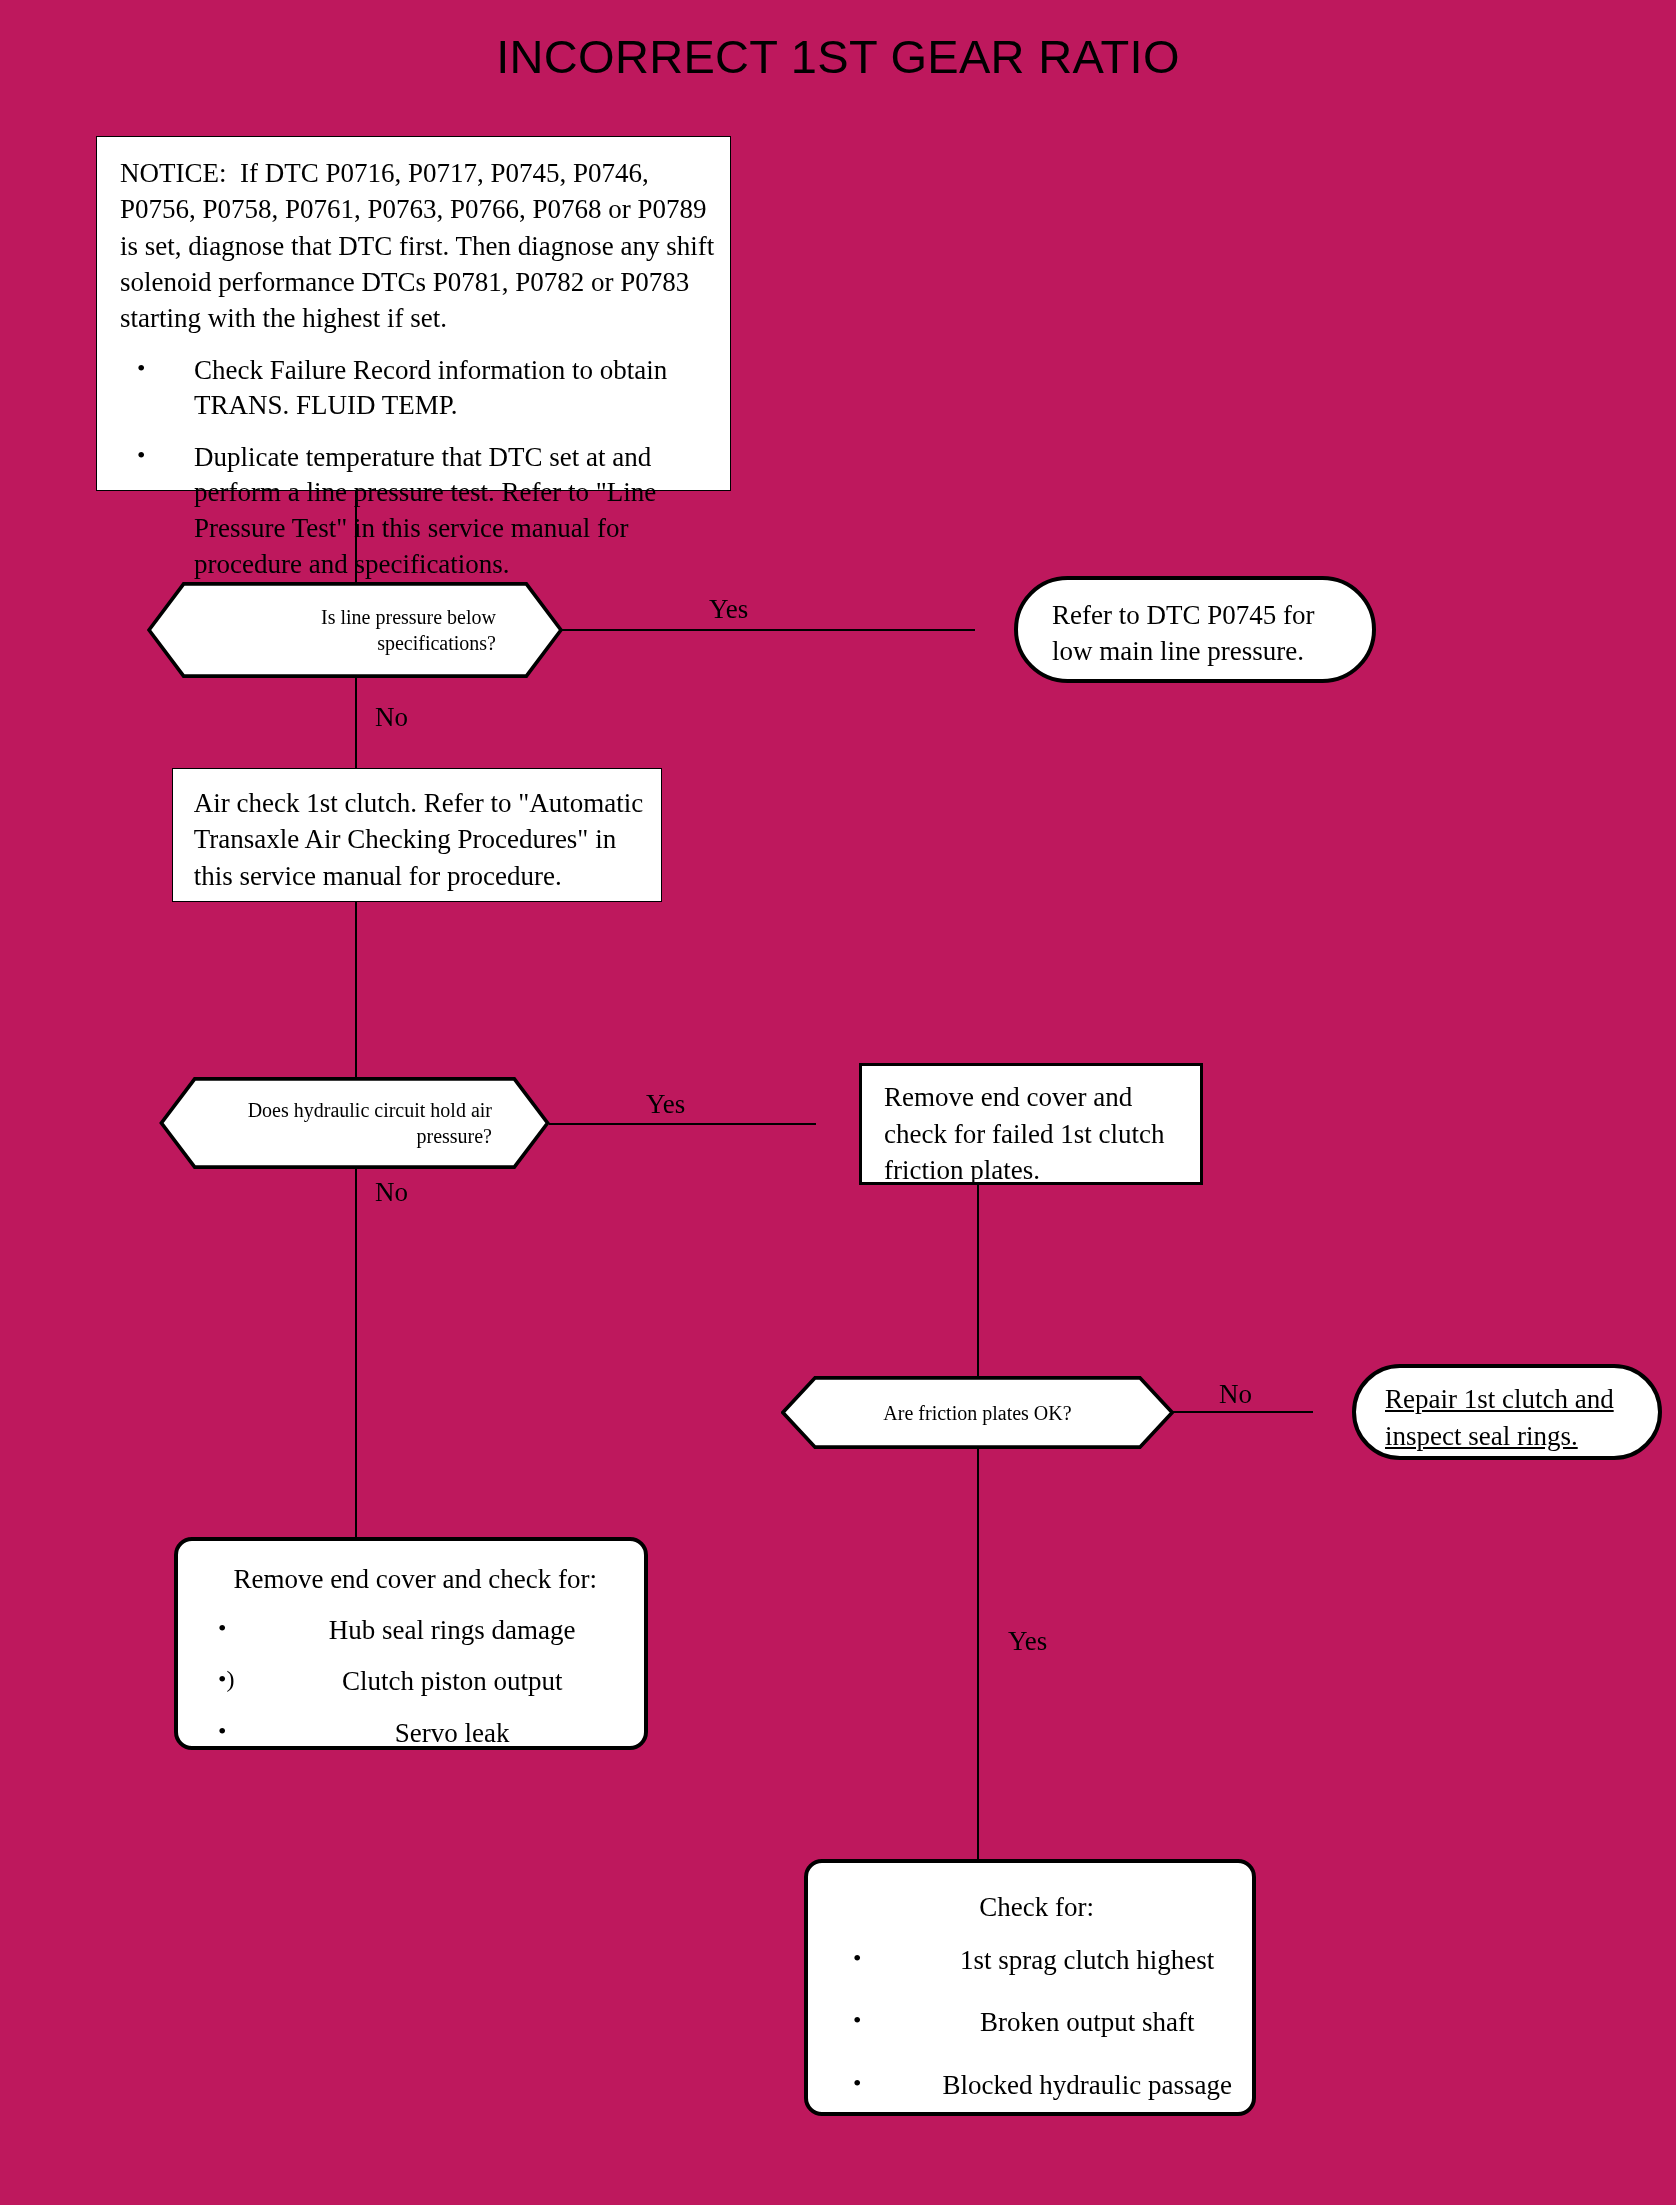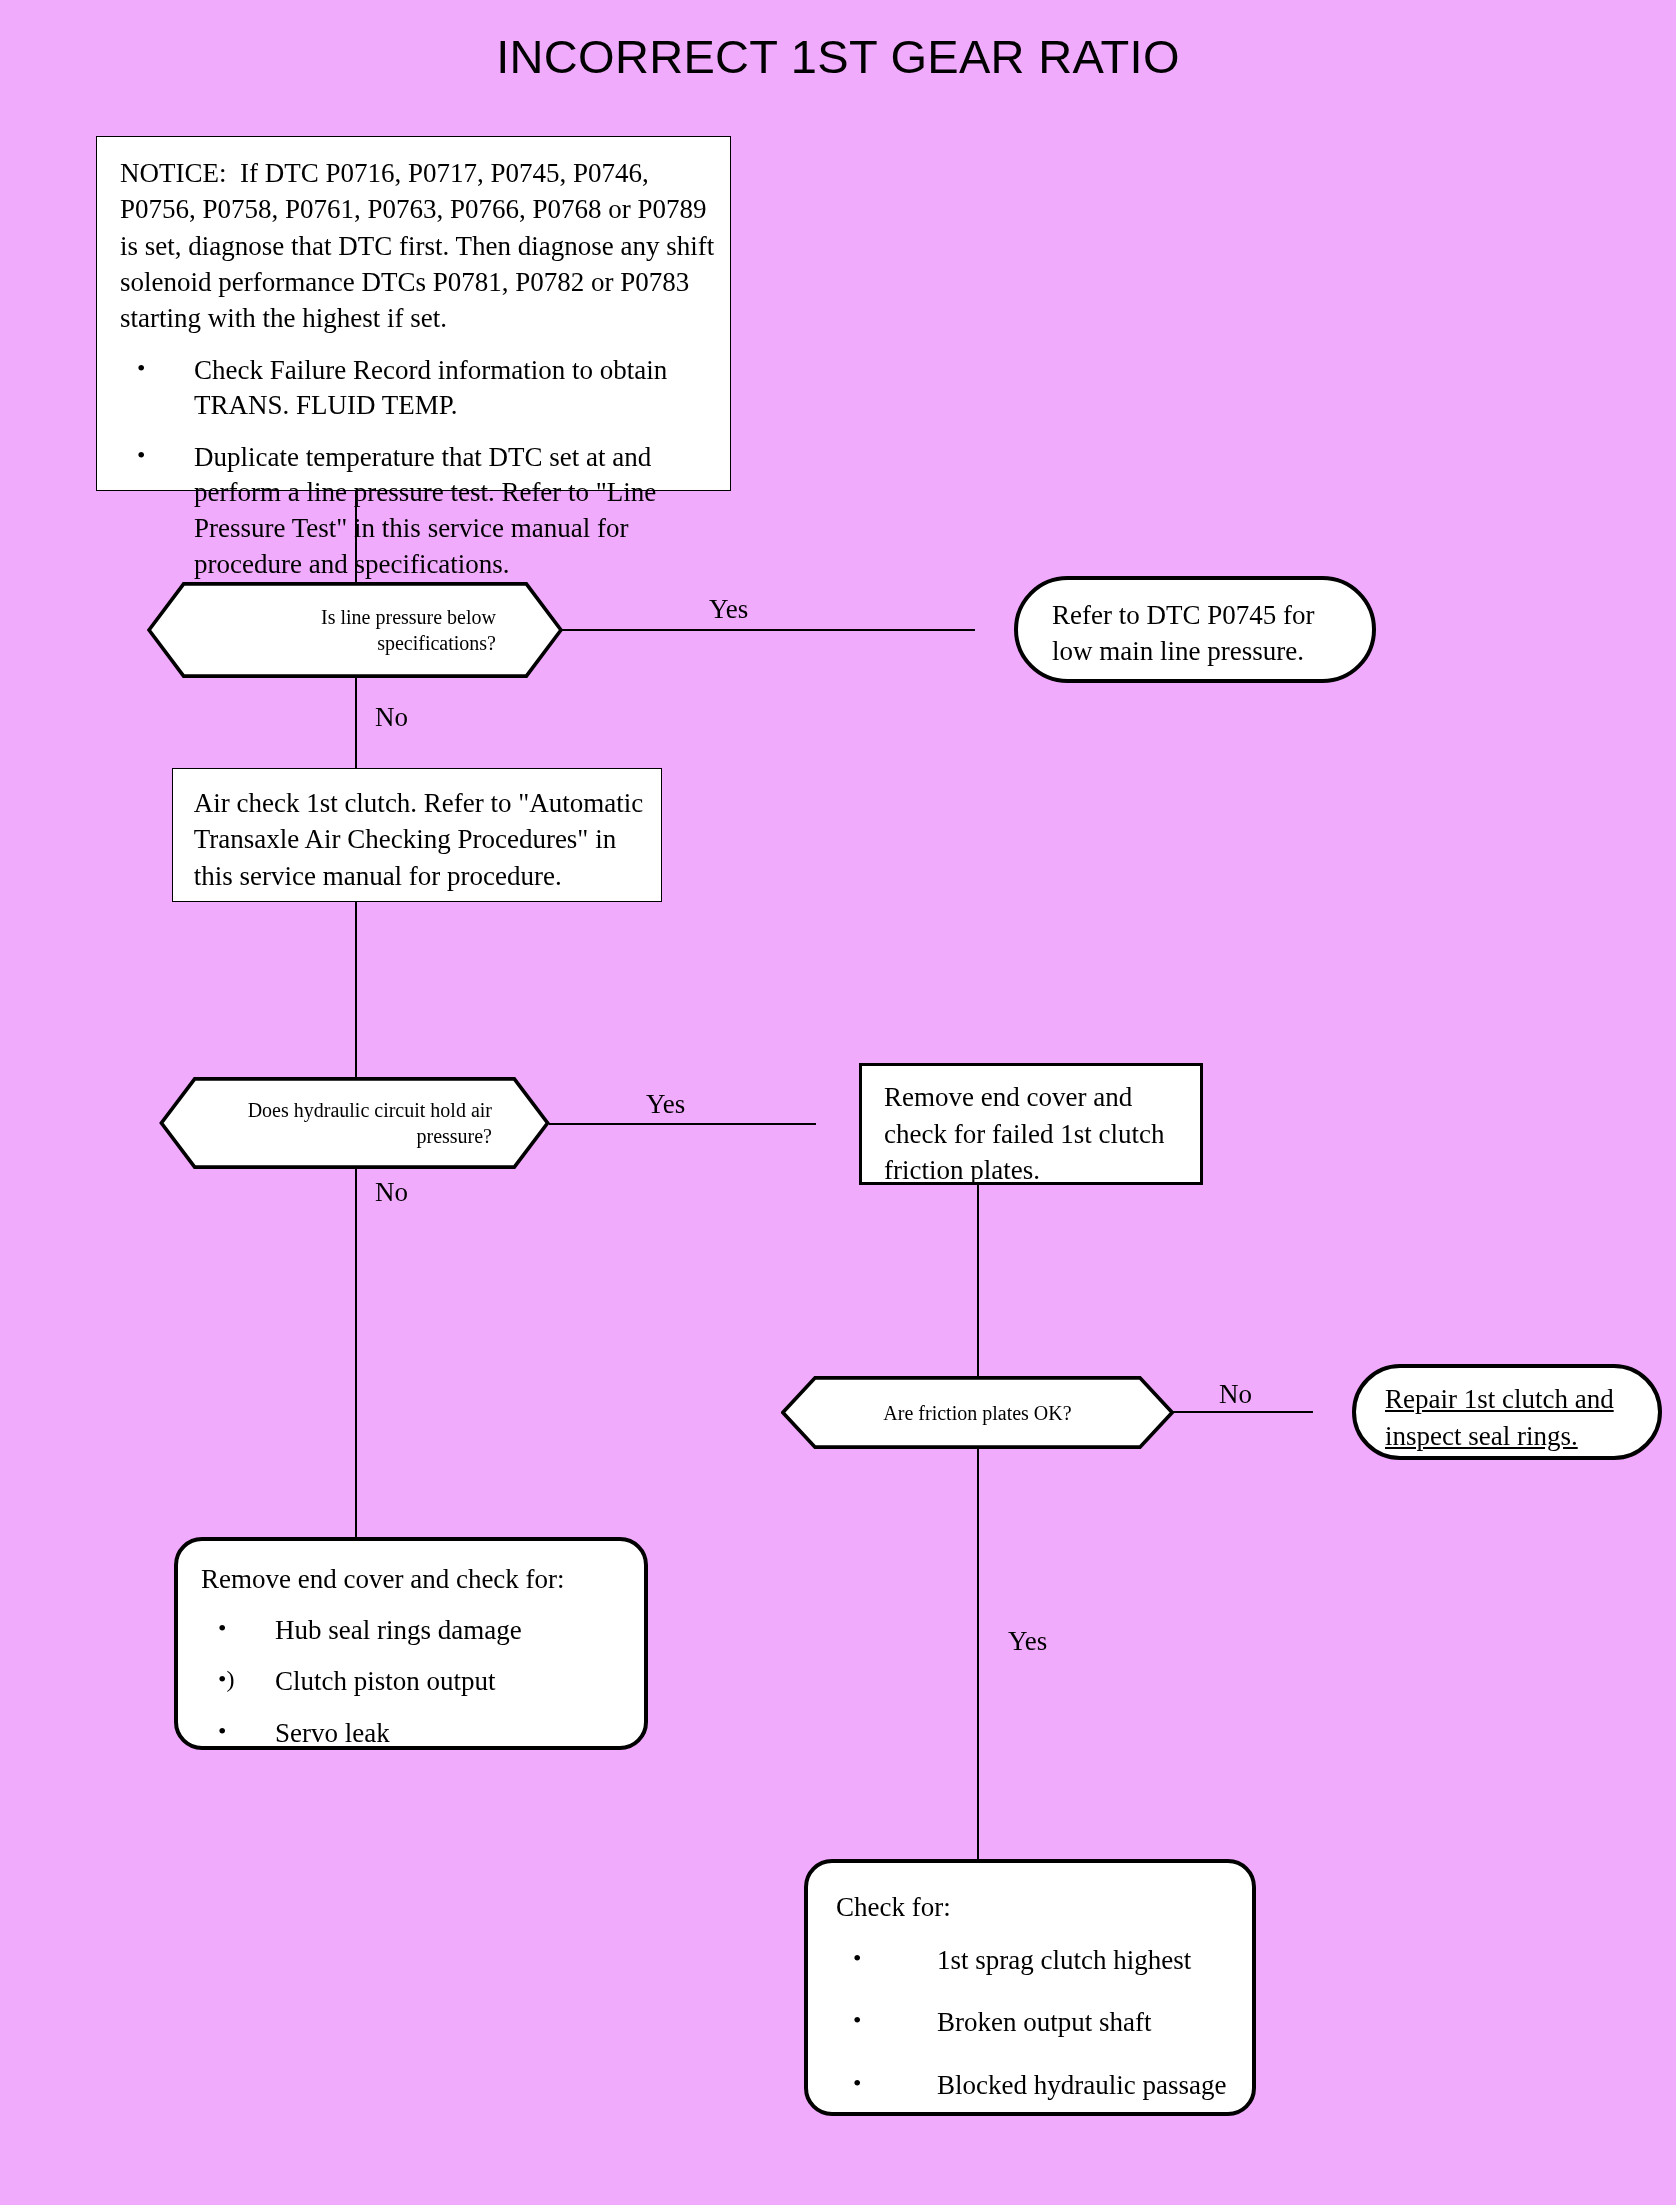--- a/index.html
+++ b/index.html
@@ -4,21 +4,21 @@
 <style>
   html, body {
     margin: 0;
     padding: 0;
     background: #ffffff;
   }
   #page {
     position: relative;
     width: 1676px;
     height: 2205px;
-    background: #f0abfc;
+    background: #be185d;
     overflow: hidden;
     font-family: "Liberation Serif", "DejaVu Serif", serif;
     color: #000000;
   }
 
   
   .title {
     position: absolute;
     left: 0;
     top: 29px;
@@ -65,21 +65,22 @@
     border: 3.6px solid #000000;
   }
 
   
   .stadium {
     border: 4.3px solid #000000;
     border-radius: 607px;
   }
   .roundrect {
     border: 4.3px solid #000000;
-    border-radius: 28px;
+    border-radius: 18px;
+    text-align: center;
   }
 
   
   .hex-wrap { position: absolute; }
   .hex-wrap svg { display: block; }
   .hex-text {
     position: absolute;
     left: 0; top: 0;
     width: 100%; height: 100%;
     display: flex;

